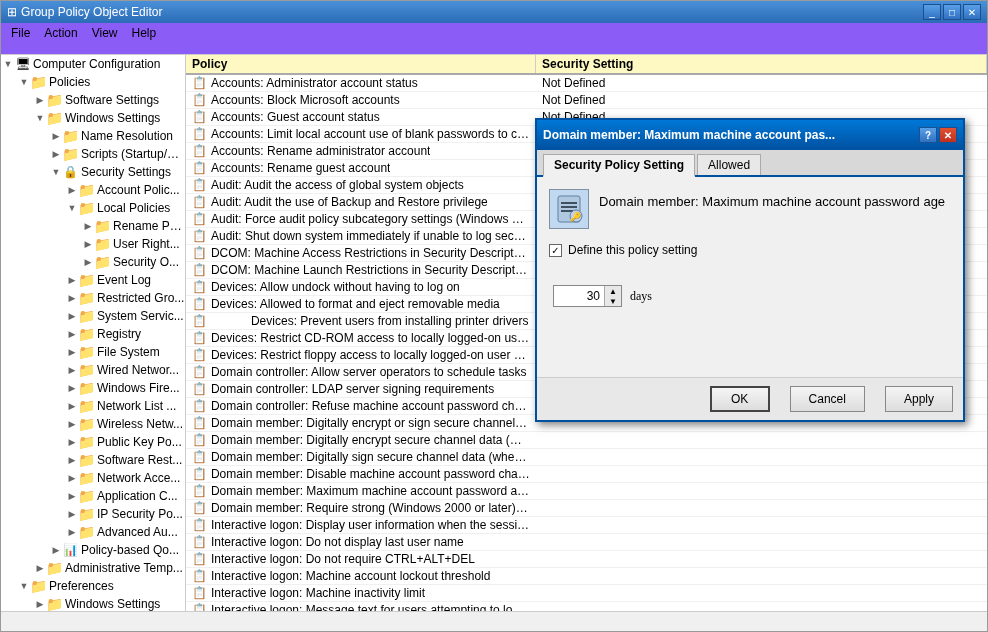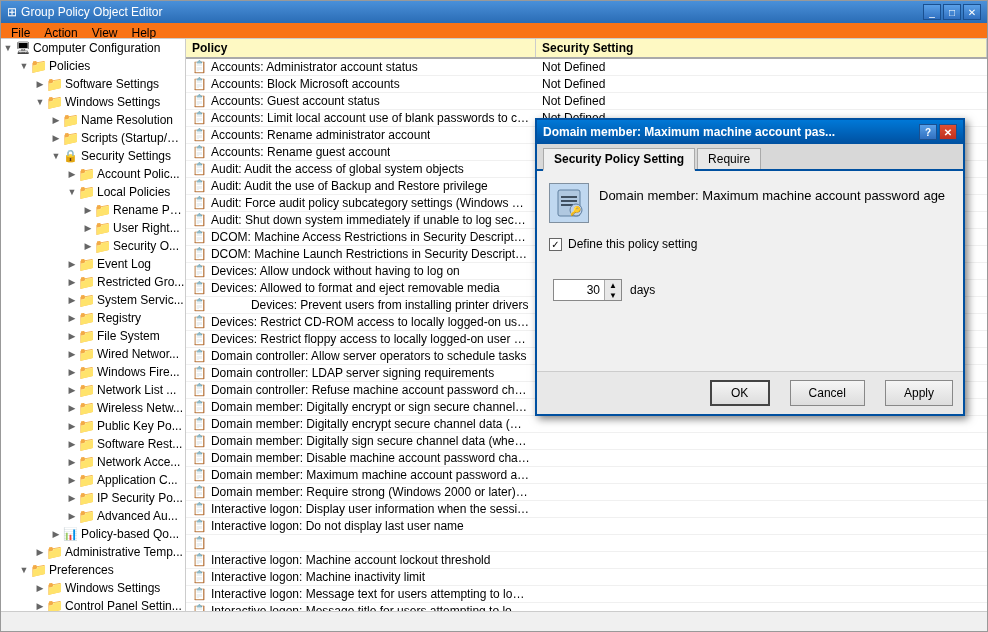--- a/index.html
+++ b/index.html
@@ -41,26 +41,26 @@
       color: white;
       width: 18px;
       height: 16px;
       font-size: 10px;
       cursor: pointer;
       display: flex; align-items: center; justify-content: center;
     }
 
     
     .menu-bar {
-      background: #f97316;
+      background: #8b5cf6;
       border-bottom: 1px solid #ccc;
       padding: 2px 4px;
       display: flex;
       gap: 2px;
-      height: 16px;
+      height: 32px;
     }
     .menu-item {
       padding: 1px 6px;
       font-size: 12px;
       cursor: pointer;
     }
 
     
     .content-area {
       display: flex;
@@ -190,21 +190,21 @@
     }
     .dialog-title-bar {
       background: linear-gradient(to bottom, #0078d7, #0050a0);
       color: white;
       padding: 4px 6px;
       font-size: 12px;
       font-weight: bold;
       display: flex;
       align-items: center;
       justify-content: space-between;
-      height: 24px;
+      height: 30px;
     }
     .dialog-title-controls { display: flex; gap: 2px; }
     .dialog-title-btn {
       background: linear-gradient(to bottom, #5aa0e8, #3070c0);
       border: 1px solid #1a5090;
       color: white;
       width: 18px;
       height: 16px;
       font-size: 10px;
       cursor: pointer;
@@ -309,21 +309,21 @@
       width: 16px;
       height: 10px;
       font-size: 8px;
       display: flex;
       align-items: center;
       justify-content: center;
       cursor: pointer;
       background: #e8e8e8;
       border: none;
     }
-    .spinner-unit { font-size: 12px; }
+    .spinner-unit { font-size: 12px; font-family: Liberation Serif, serif; }
 
     
     .dialog-footer {
       display: flex;
       justify-content: flex-end;
       gap: 20px;
       padding: 8px 10px;
       border-top: 1px solid #ccc;
       background: #e8e8e8;
     }
@@ -864,20 +864,21 @@
           <div class="list-row">
             <div class="list-cell col-policy list-cell-icon">
               <span class="policy-icon">📋</span>
               <span style="overflow: hidden; text-overflow: ellipsis; white-space: nowrap;">Interactive logon: Do not display last user name</span>
             </div>
             <div class="list-cell col-setting"></div>
           </div>
           <div class="list-row">
             <div class="list-cell col-policy list-cell-icon">
               <span class="policy-icon">📋</span>
+              <span style="overflow: hidden; text-overflow: ellipsis; white-space: nowrap;">Interactive logon: Do not require CTRL+ALT+DEL</span>
             </div>
             <div class="list-cell col-setting"></div>
           </div>
           <div class="list-row">
             <div class="list-cell col-policy list-cell-icon">
               <span class="policy-icon">📋</span>
               <span style="overflow: hidden; text-overflow: ellipsis; white-space: nowrap;">Interactive logon: Machine account lockout threshold</span>
             </div>
             <div class="list-cell col-setting"></div>
           </div>
@@ -917,21 +918,21 @@
     <div class="dialog-title-bar">
       <span>Domain member: Maximum machine account pas...</span>
       <div class="dialog-title-controls">
         <button class="dialog-title-btn">?</button>
         <button class="dialog-title-btn close-btn">✕</button>
       </div>
     </div>
 
     <div class="dialog-tabs">
       <div class="dialog-tab active">Security Policy Setting</div>
-      <div class="dialog-tab">Require</div>
+      <div class="dialog-tab">Allowed</div>
     </div>
 
     <div class="dialog-content">
       <div class="dialog-policy-header">
         <div class="dialog-policy-icon">
           <svg width="30" height="30" viewBox="0 0 30 30">
             <rect x="4" y="2" width="22" height="26" rx="2" fill="#b0c8e0" stroke="#6080a0" stroke-width="1"></rect>
             <rect x="7" y="8" width="16" height="2" fill="#405060"></rect>
             <rect x="7" y="12" width="16" height="2" fill="#405060"></rect>
             <rect x="7" y="16" width="12" height="2" fill="#405060"></rect>

